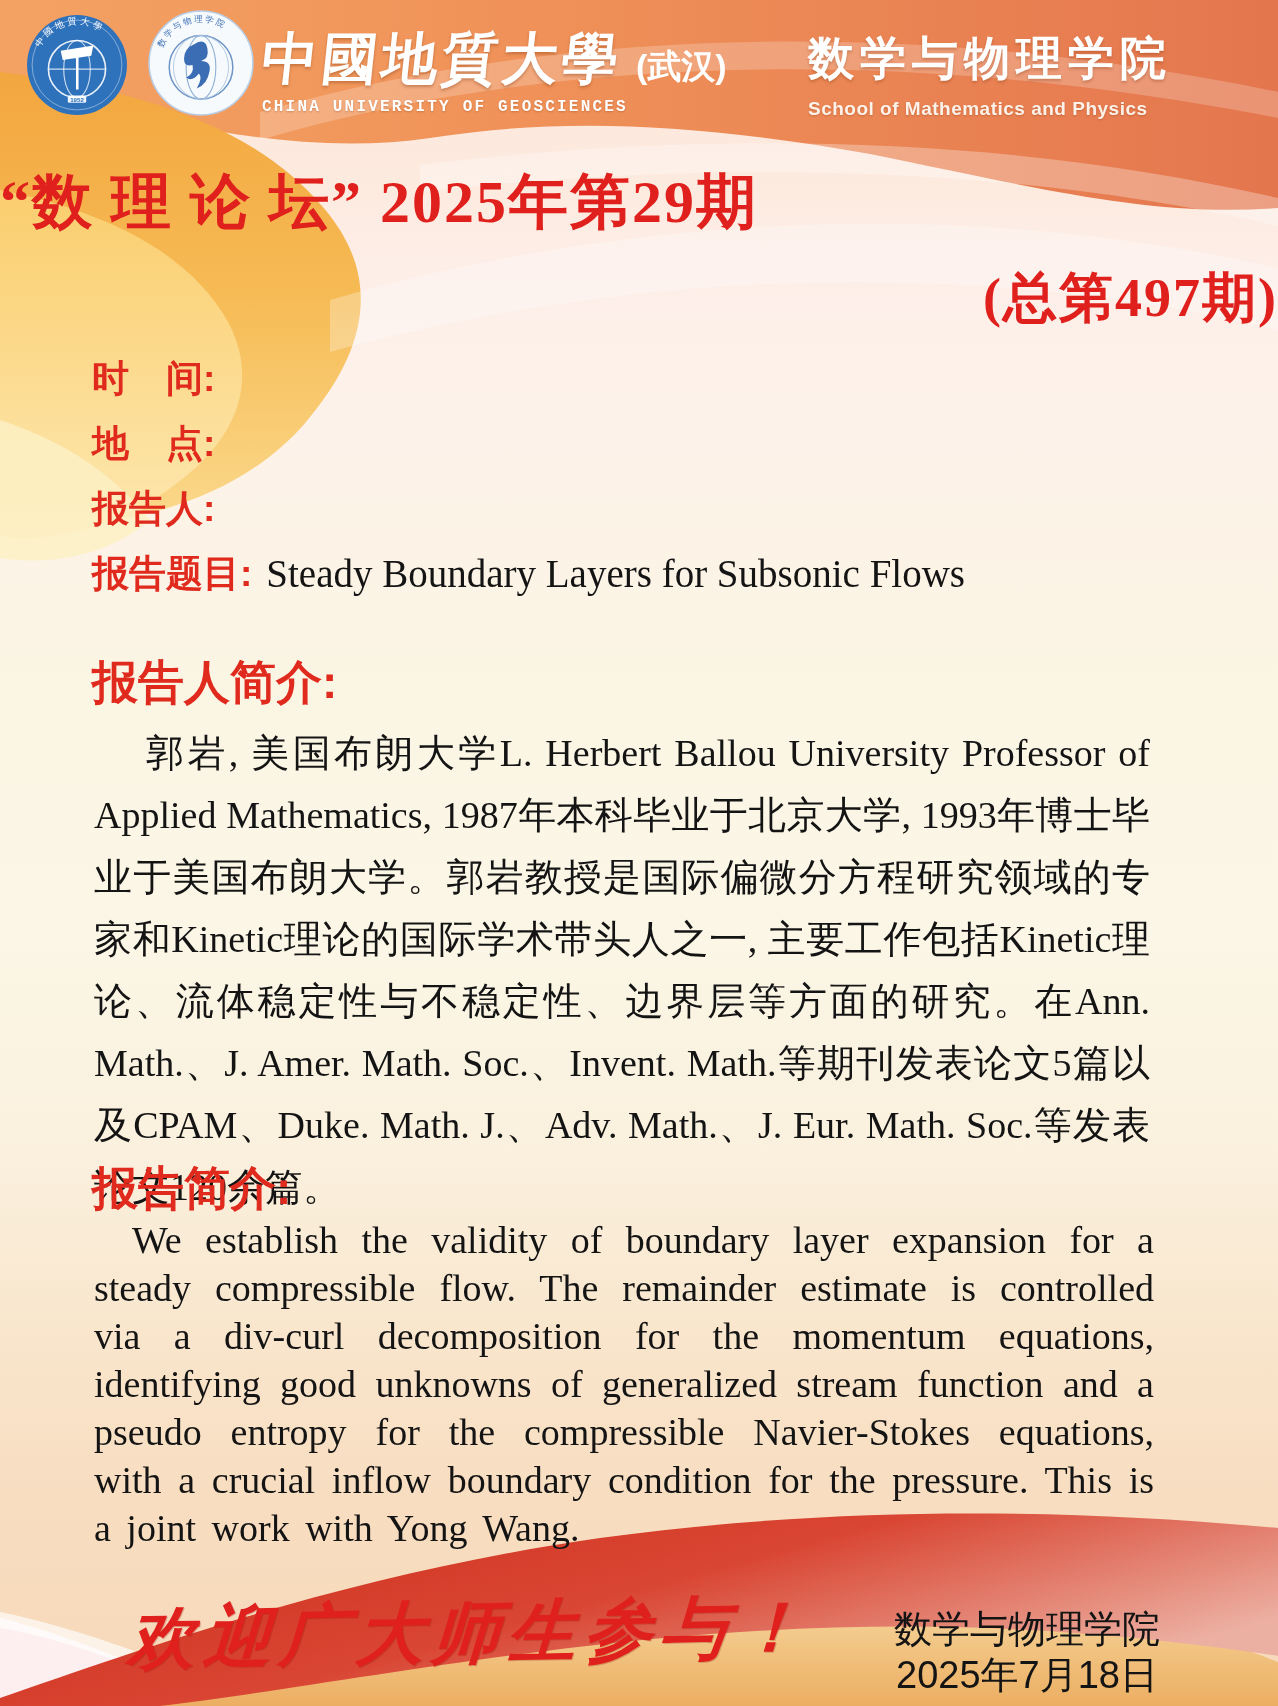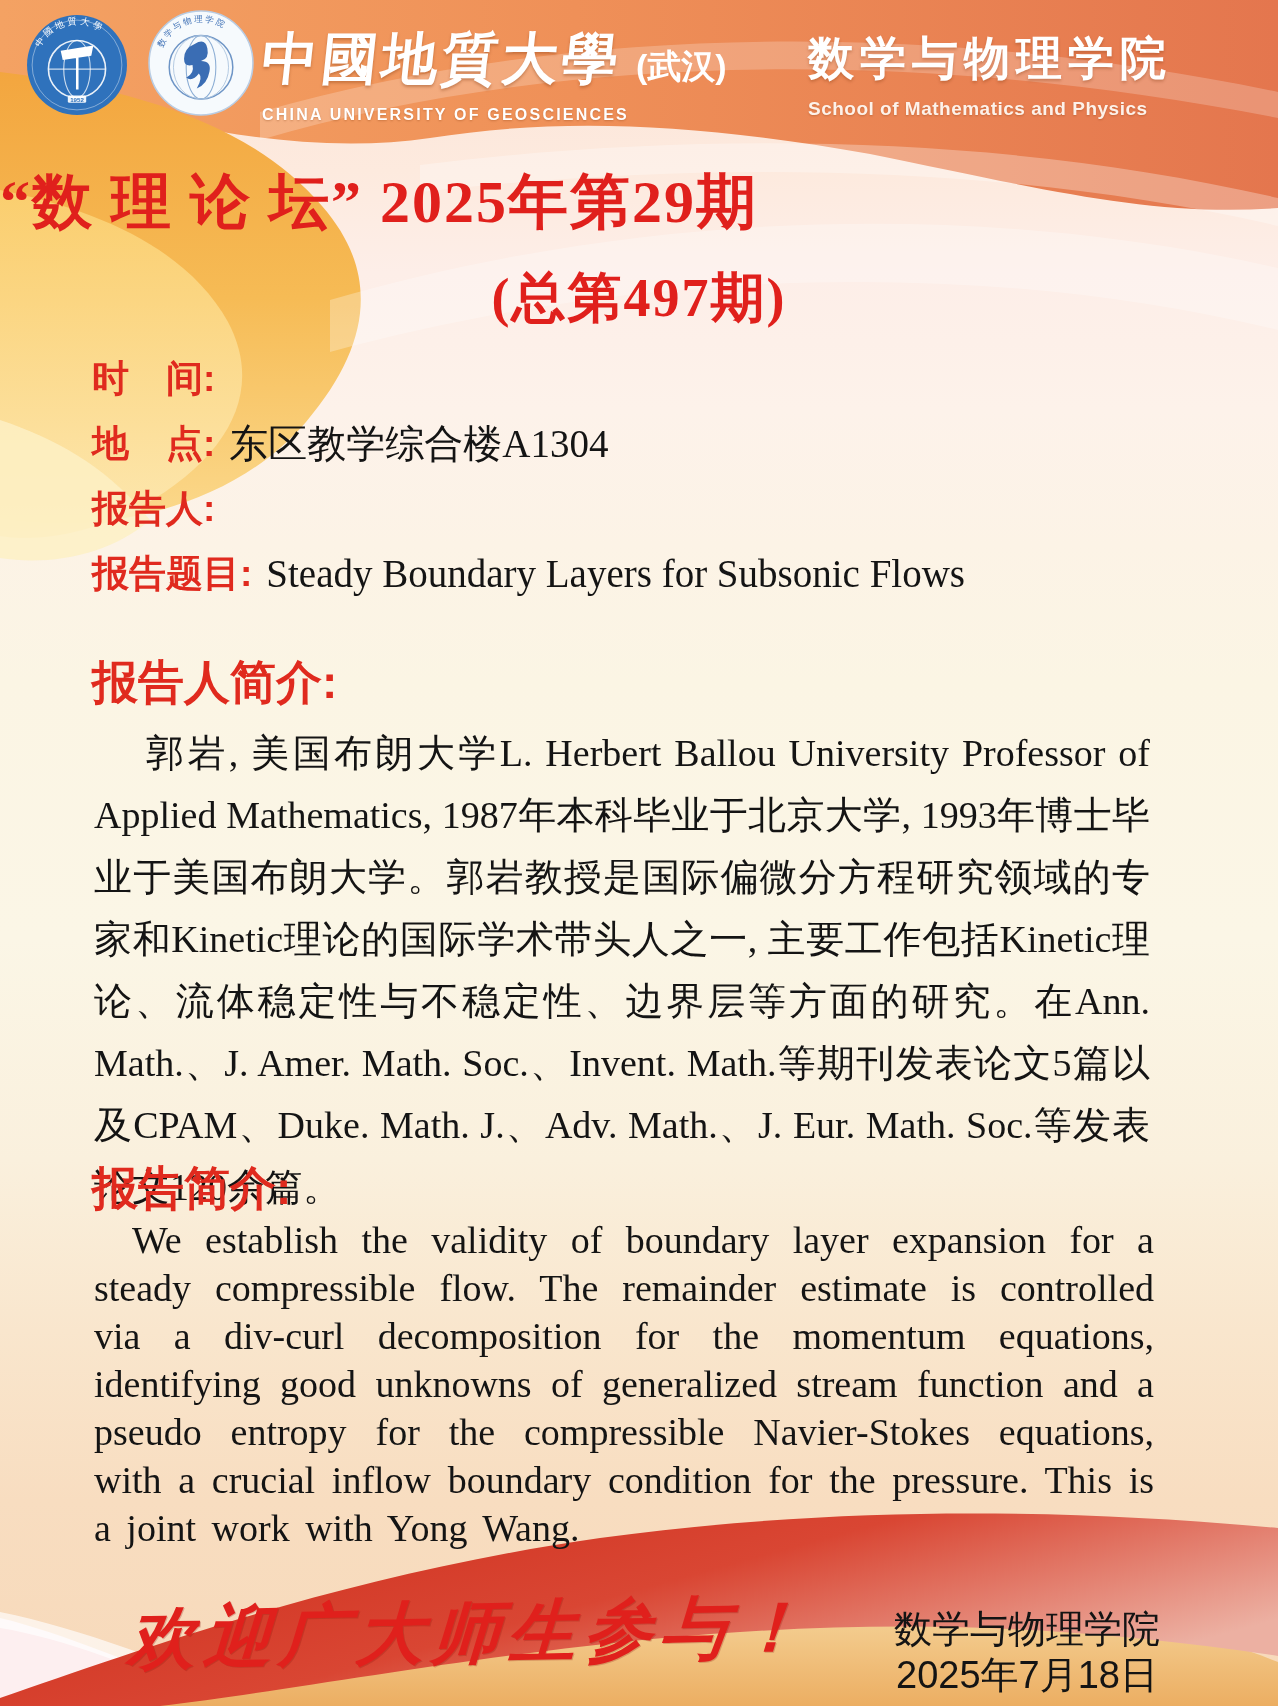--- a/index.html
+++ b/index.html
@@ -36,41 +36,41 @@
   .hdr-left{position:absolute;left:262px;top:22px;color:#fff;}
   .hdr-cn-row{display:flex;align-items:baseline;gap:14px;}
   .hdr-cn-title{
     font-size:56px;font-weight:bold;letter-spacing:4px;
     transform:skewX(-6deg);
     text-shadow:0 2px 3px rgba(120,50,10,.35);
     white-space:nowrap;
   }
   .hdr-campus{font-size:34px;font-weight:bold;font-family:"Liberation Sans","DejaVu Sans",sans-serif;}
   .hdr-en{
-    font-family:Liberation Sans, sans-serif;
-    font-size:16px;font-weight:bold;letter-spacing:2.2px;margin-top:8px;
+    font-family:Liberation Mono, monospace;
+    font-size:16px;font-weight:bold;letter-spacing:2.2px;
     text-shadow:0 1px 2px rgba(120,50,10,.3);
   }
   .hdr-right{position:absolute;left:808px;top:28px;color:#fff;
     font-family:"Liberation Sans","DejaVu Sans",sans-serif;}
   .school-cn{font-size:46px;font-weight:bold;letter-spacing:6px;
     text-shadow:0 2px 3px rgba(120,50,10,.3);white-space:nowrap;}
   .school-en{font-size:19px;font-weight:bold;letter-spacing:.5px;margin-top:8px;
     color:#fdf2ea;text-shadow:0 1px 2px rgba(120,50,10,.3);}
 
   
   .main-title{
     position:absolute;top:162px;left:0;width:100%;
     color:var(--title-red);
     font-size:60px;font-weight:bold;letter-spacing:2px;
     white-space:nowrap;
   }
   .sub-title{
     position:absolute;top:262px;left:0;width:100%;
-    text-align:center;color:var(--title-red);
+    text-align:right;color:var(--title-red);
     font-size:54px;font-weight:bold;letter-spacing:2px;
   }
 
   
   .info{position:absolute;top:346px;left:92px;width:1100px;}
   .info-row{display:flex;align-items:center;line-height:65px;white-space:nowrap;}
   .info-label{
     font-family:"Liberation Sans","DejaVu Sans",sans-serif;
     color:var(--label-red);font-size:37px;font-weight:bold;
     margin-right:14px;flex:none;
@@ -234,21 +234,20 @@
 
   <div class="main-title">“数 理 论 坛” 2025年第29期</div>
   <div class="sub-title">(总第497期)</div>
 
   <div class="info">
     <div class="info-row">
       <span class="info-label">时　间:</span>
     </div>
     <div class="info-row">
       <span class="info-label">地　点:</span>
-      <span class="info-value">东区教学综合楼A1304</span>
     </div>
     <div class="info-row">
       <span class="info-label">报告人:</span>
     </div>
     <div class="info-row">
       <span class="info-label">报告题目:</span>
       <span class="info-value">Steady Boundary Layers for Subsonic Flows</span>
     </div>
   </div>
 

